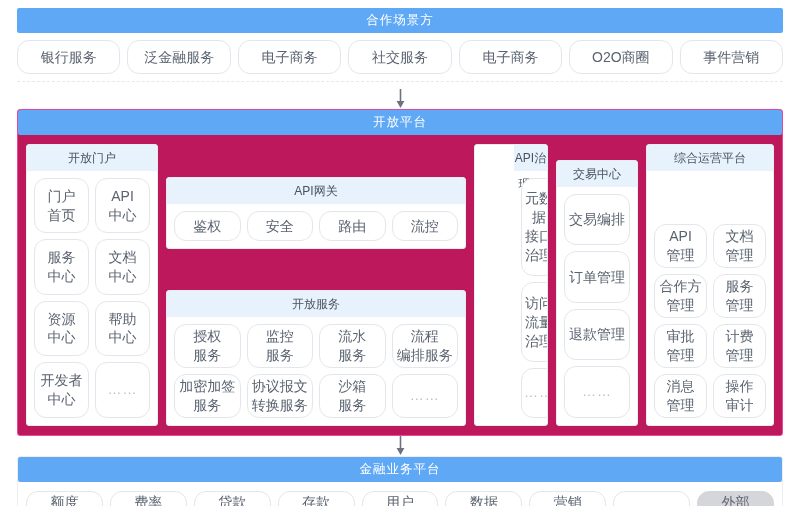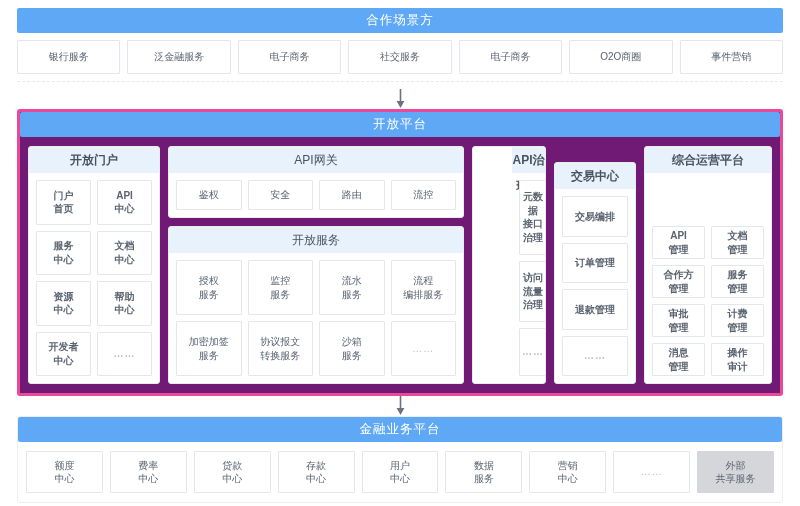--- a/index.html
+++ b/index.html
@@ -35,22 +35,22 @@
     line-height: 25px;
     text-align: center;
     border-radius: 2px;
     letter-spacing: 1px;
   }
 
   
   .chip {
     background: #ffffff;
     border: 1px solid #e3e6ea;
-    border-radius: 1px;
-    font-size: 10px;
+    border-radius: 12px;
+    font-size: 14px;
     color: #5a6370;
     display: flex;
     align-items: center;
     justify-content: center;
     text-align: center;
     line-height: 1.35;
     box-sizing: border-box;
   }
   .chip.ellipsis {
     color: #b9bfc7;
@@ -82,42 +82,41 @@
   .arrow {
     height: 22px;
     display: flex;
     align-items: center;
     justify-content: center;
   }
   .arrow svg { display: block; }
 
   
   .platform-card {
-    border: 3px solid #ec4899;
+    border: 1px solid #ec4899;
     border-radius: 3px;
-    background: #701a75;
+    background: #be185d;
     padding: 0;
     box-sizing: border-box;
   }
   .platform-body {
     display: flex;
     gap: 8px;
     padding: 9px 8px 9px 8px;
     box-sizing: border-box;
   }
 
   .panel {
     border: 1px solid #e9ecef;
     border-radius: 3px;
     background: #ffffff;
     box-sizing: border-box;
     display: flex;
     flex-direction: column;
     overflow: hidden;
-    font-weight: bold;
   }
   .panel-head {
     background: #e7f2fd;
     color: #4a5260;
     font-size: 12px;
     height: 26px;
     line-height: 26px;
     text-align: center;
   }
   .panel-body {
@@ -138,21 +137,21 @@
   .grid-2 { grid-template-columns: 1fr 1fr; }
   .grid-1 { grid-template-columns: 1fr; }
   .grid-4 { grid-template-columns: repeat(4, 1fr); }
 
   .panel-body .chip { min-height: 33px; padding: 2px; }
   .col-portal .panel-body .chip { min-height: 32px; }
   .col-gov .panel-body .chip,
   .col-trade .panel-body .chip { min-height: 33px; }
   .col-ops .panel-body .chip { min-height: 32px; }
 
-  .sub-panel { border: 1px solid #e9ecef; border-radius: 3px; overflow: hidden; background:#fff; }
+  .sub-panel { border: 1px solid #e9ecef; border-radius: 3px; overflow: hidden; background:#fff;margin-top:33px; }
   .sub-panel.gw-top .panel-body .chip { min-height: 30px; }
 
   
   .fin-card {
     border: 1px solid #eceef1;
     border-radius: 3px;
     background: #ffffff;
     box-sizing: border-box;
   }
   .fin-row {

